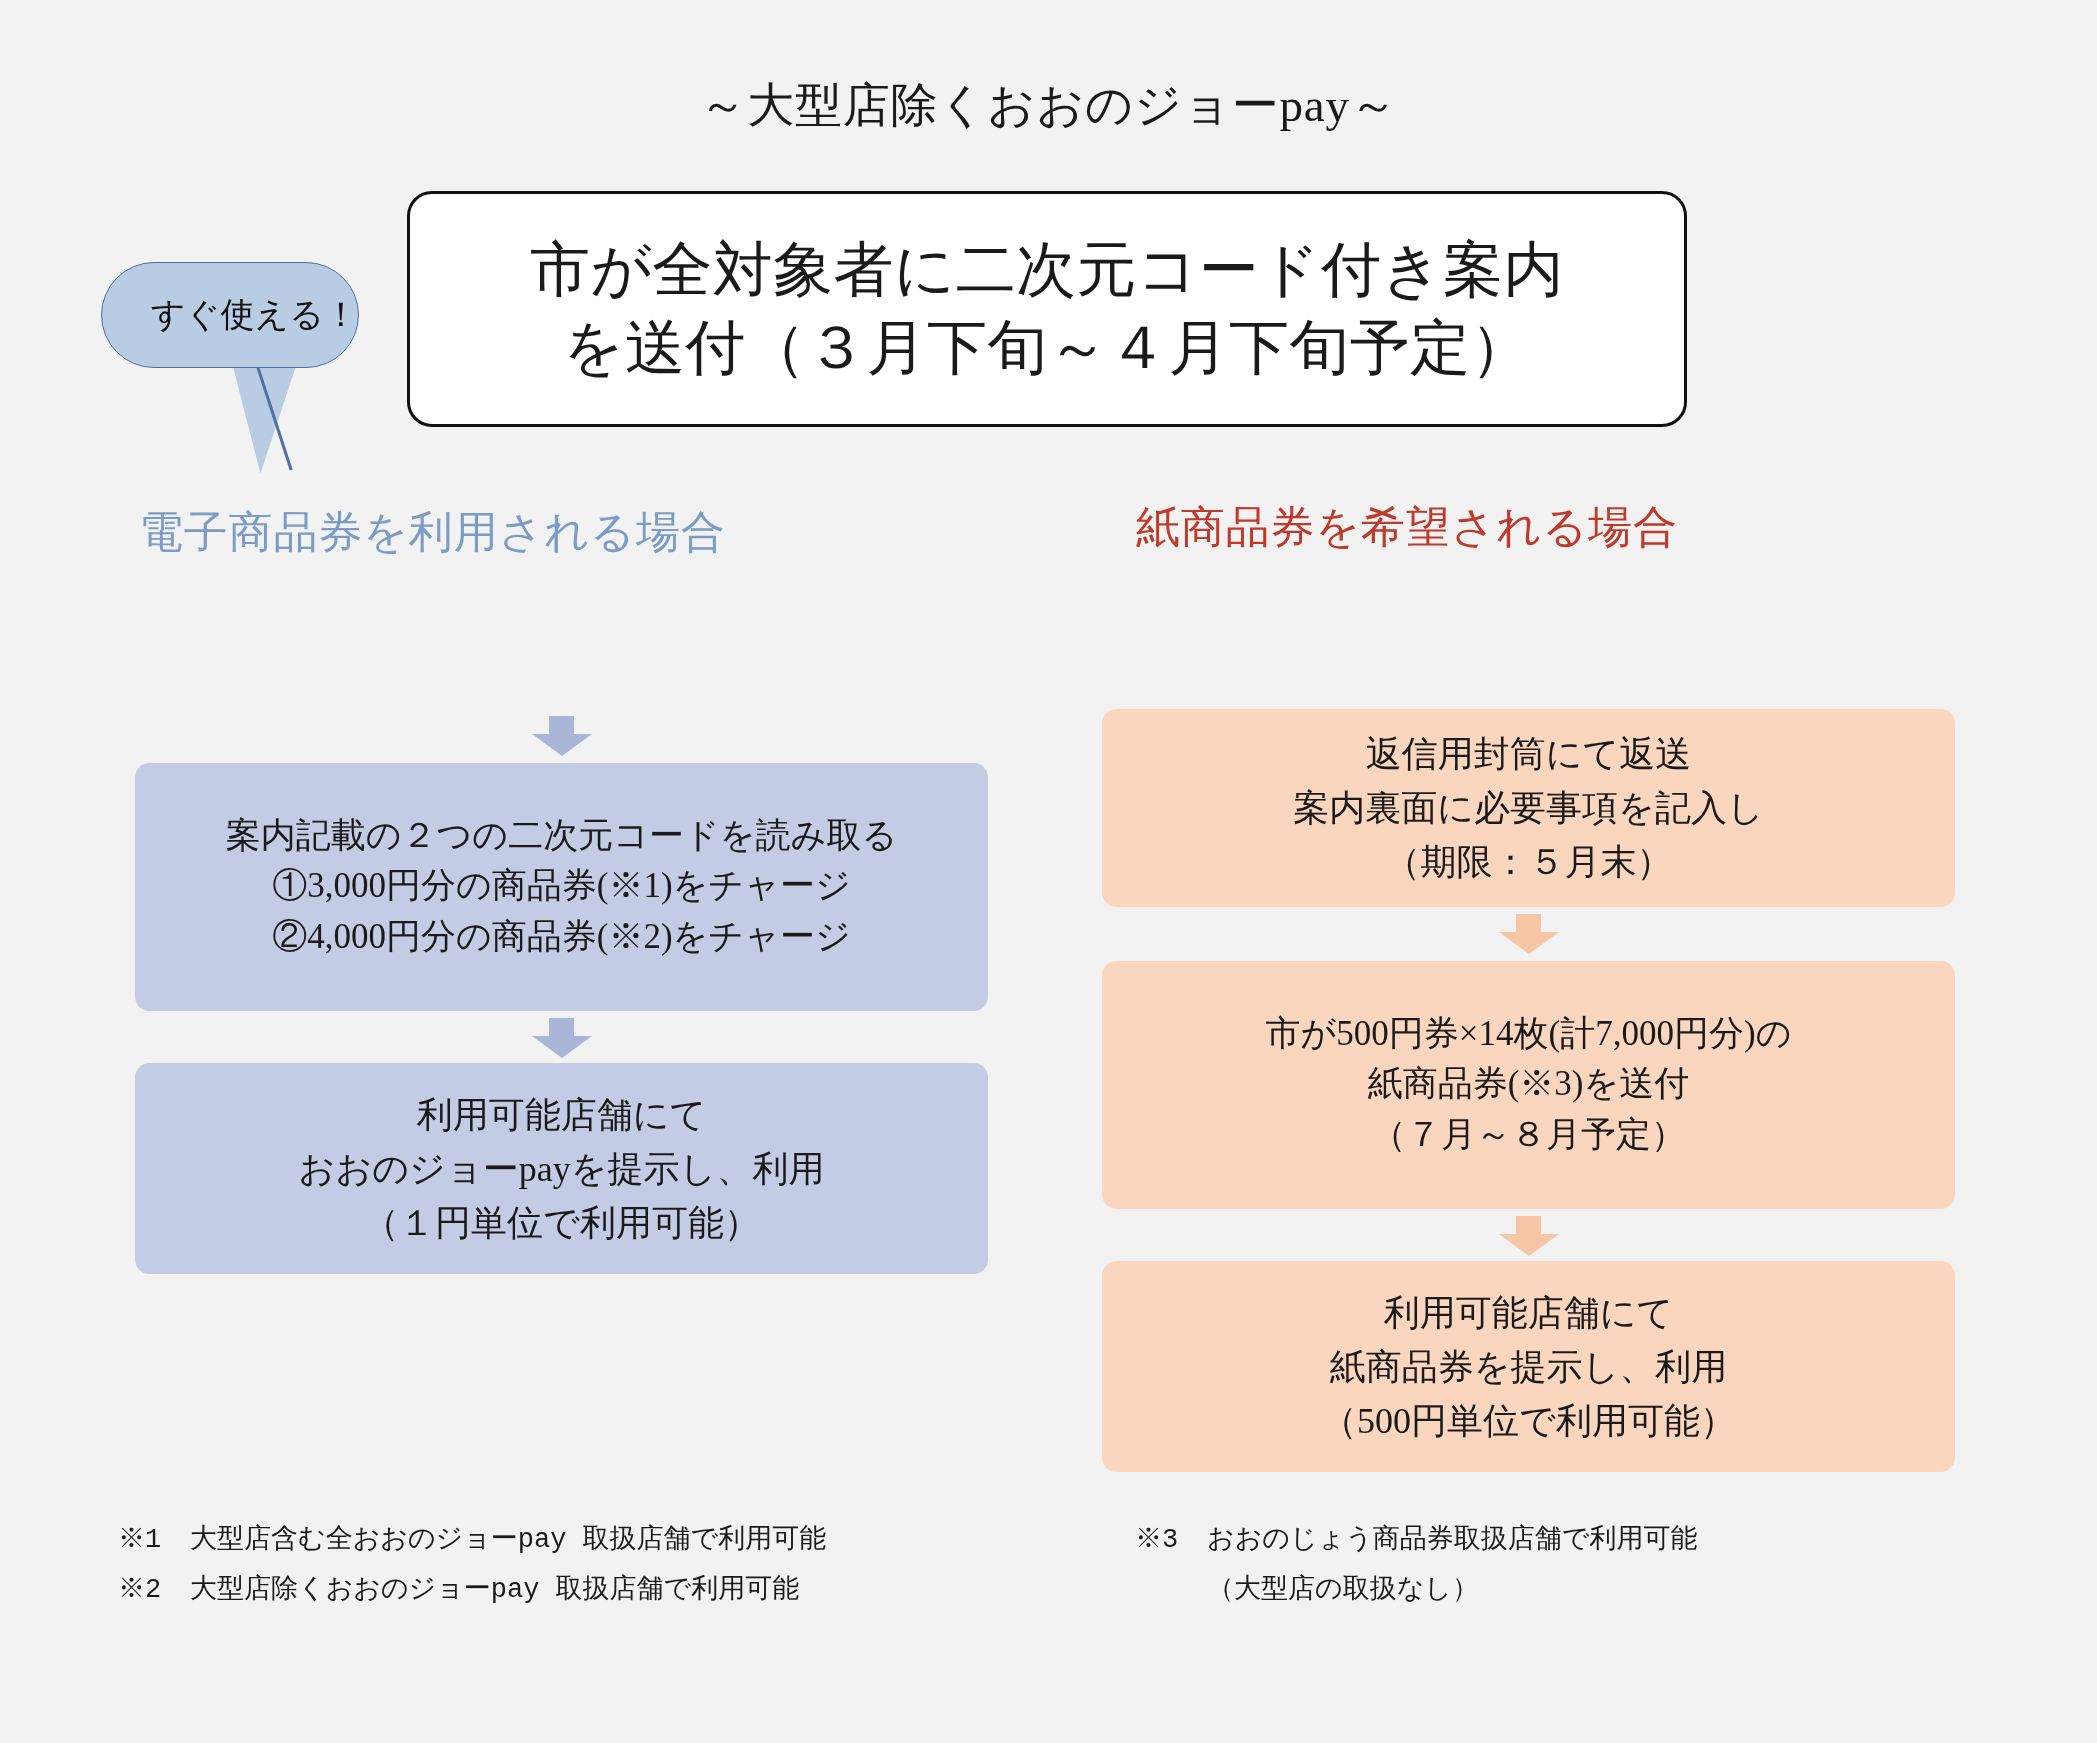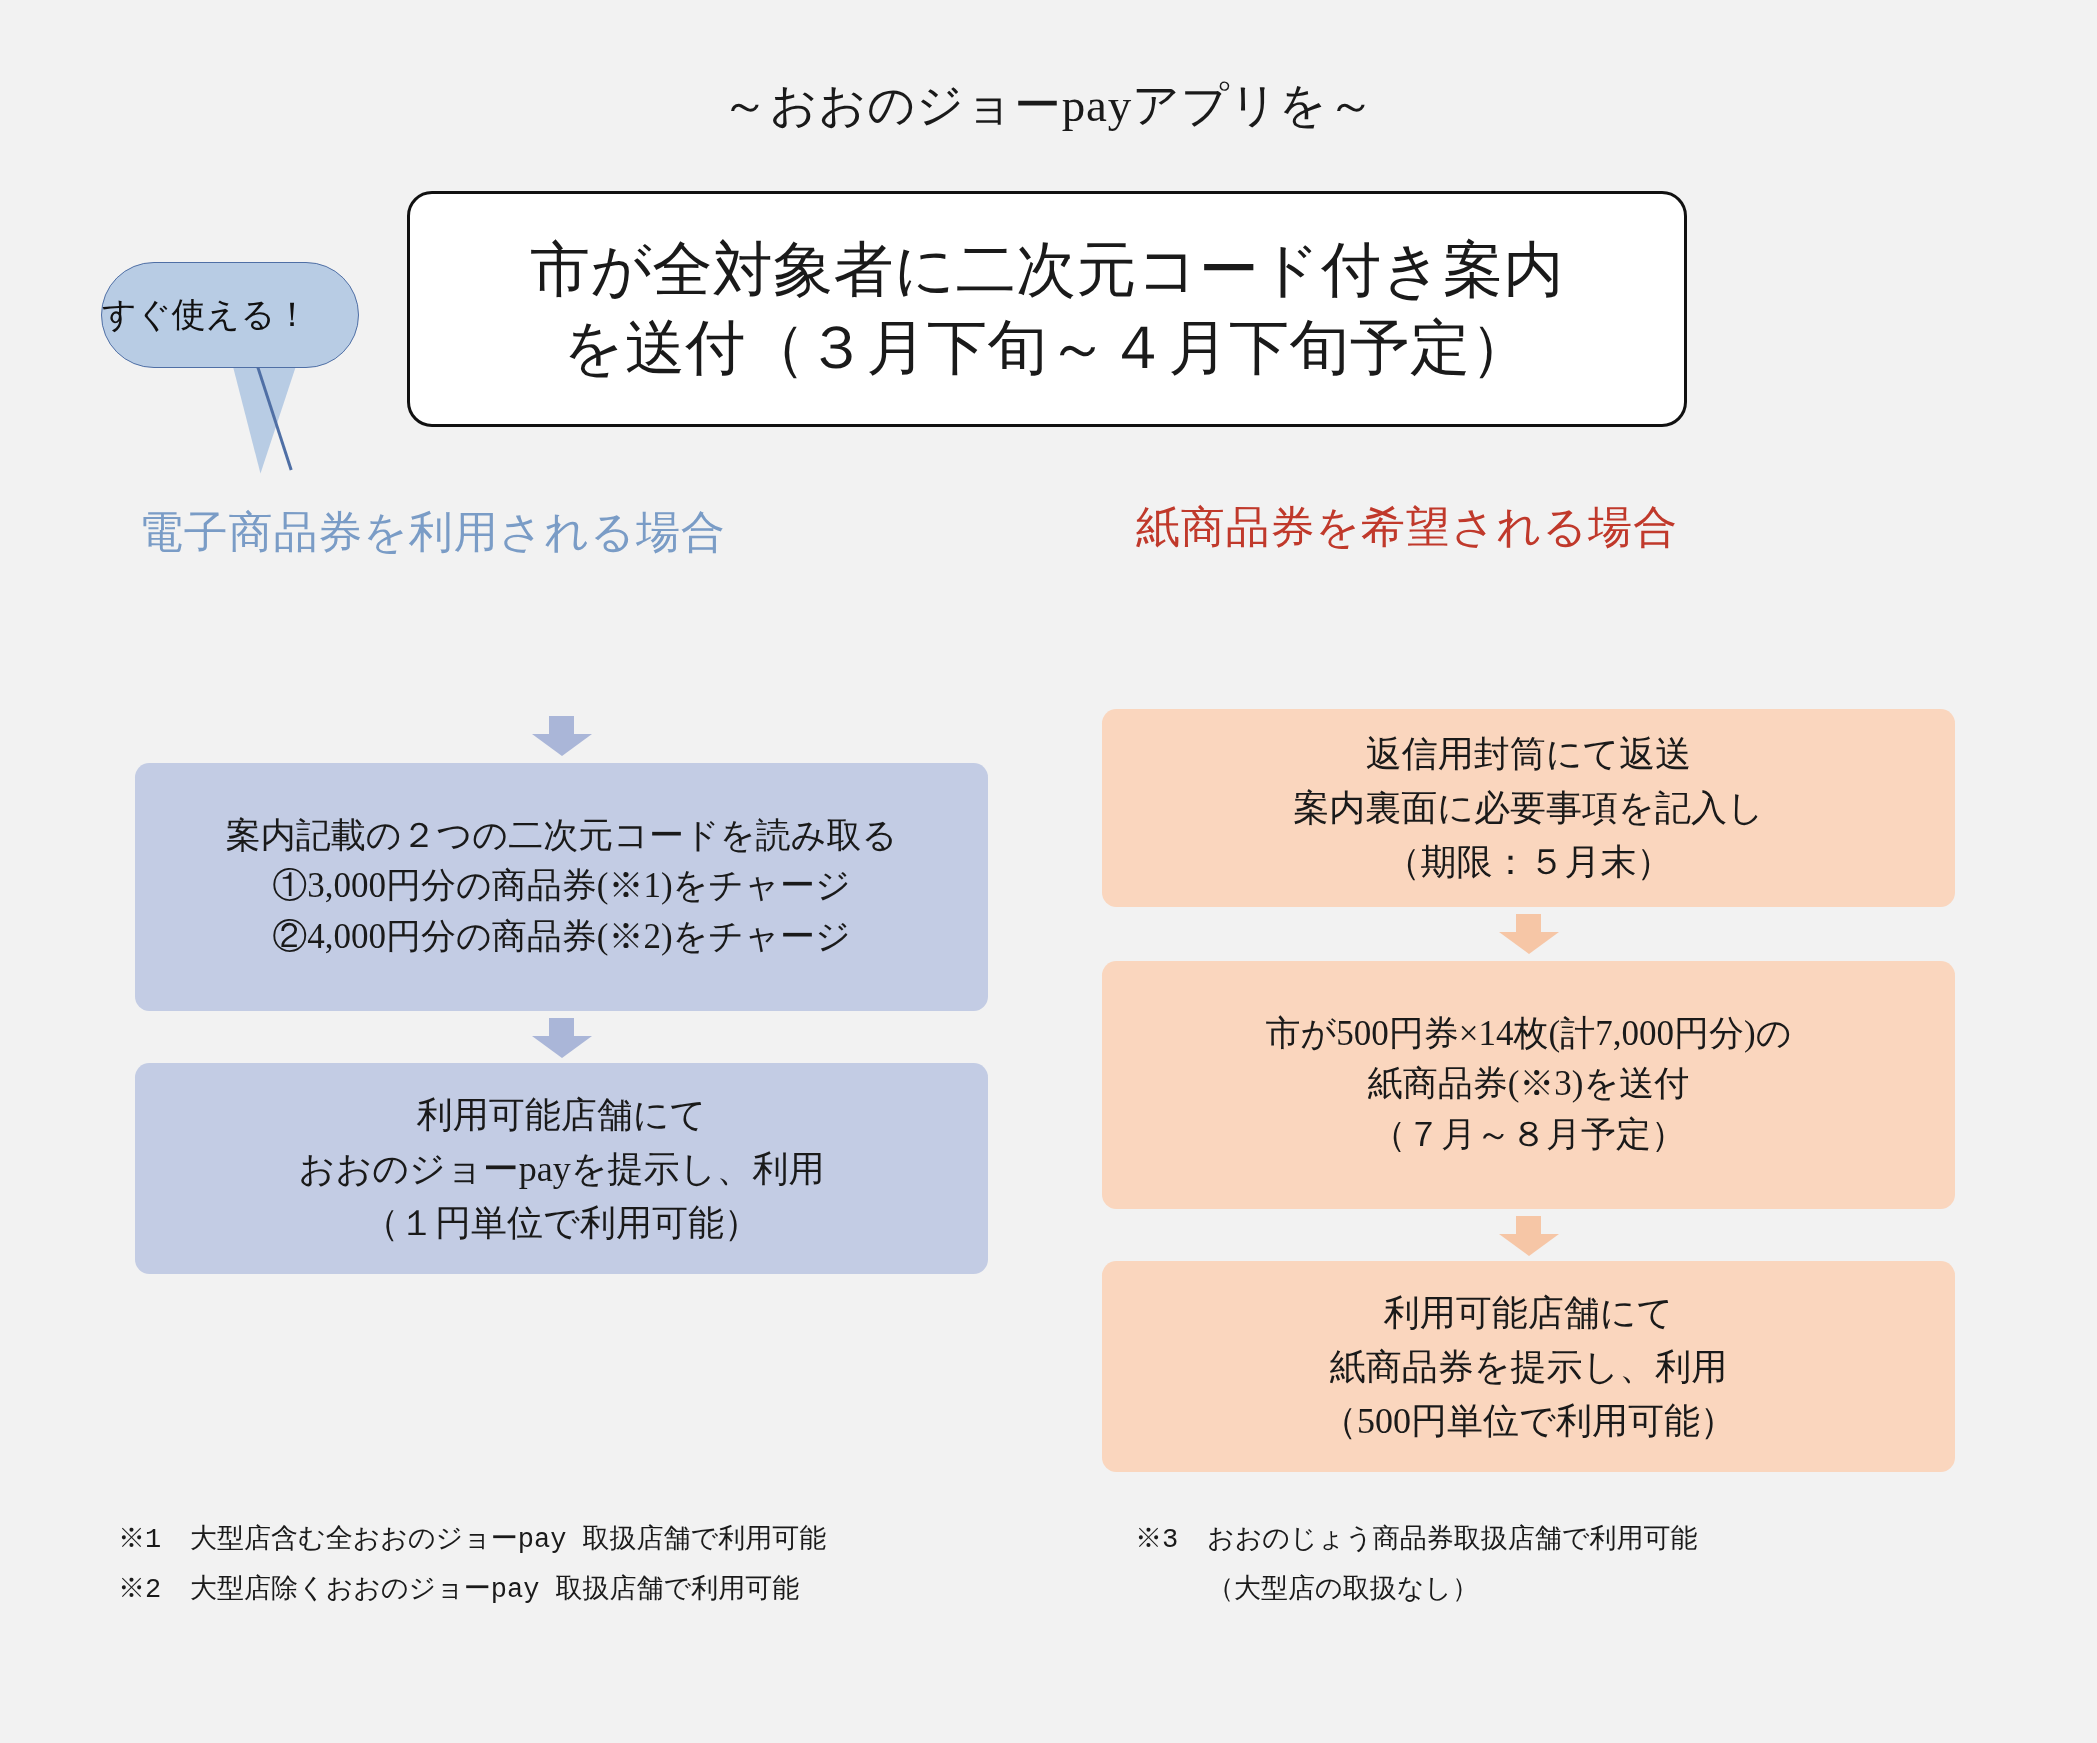--- a/index.html
+++ b/index.html
@@ -56,21 +56,21 @@
     position: absolute;
     left: 101px;
     top: 262px;
     width: 258px;
     height: 106px;
     background: #b8cce4;
     border: 1.7px solid #4f6fa5;
     border-radius: 53px / 53px;
     display: flex;
     align-items: center;
-    justify-content: flex-start;
+    justify-content: flex-end;
     font-size: 34px;
     color: #111;
     box-sizing: border-box;
   }
   .balloon-tail {
     position: absolute;
     left: 236px;
     top: 350px;
     width: 0;
     height: 0;
@@ -181,21 +181,21 @@
     white-space: nowrap;
   }
   .notes.left  { left: 118px;  top: 1516px; font-family: Liberation Mono, monospace; }
   .notes.right { left: 1135px; top: 1516px; font-family: Liberation Mono, monospace; }
   .note-row { display: block; }
   .note-mark { display: inline-block; min-width: 72px; }
 </style>
 </head>
 <body>
 
-<div class="page-title">～おおのジョーpayアプリを～</div>
+<div class="page-title">～大型店除くおおのジョーpay～</div>
 
 <div class="top-box">
   <div class="line">市が全対象者に二次元コード付き案内</div>
   <div class="line">を送付（３月下旬～４月下旬予定）</div>
 </div>
 
 <div class="balloon-tail"></div>
 <div class="balloon-tail-edge"></div>
 <div class="balloon">
   <span>すぐ使える！</span>

